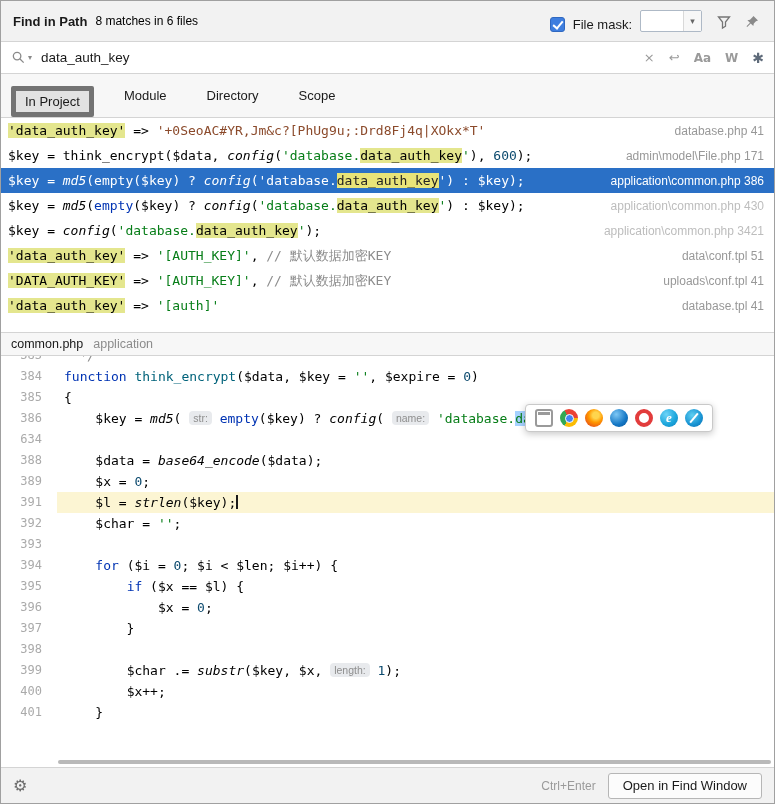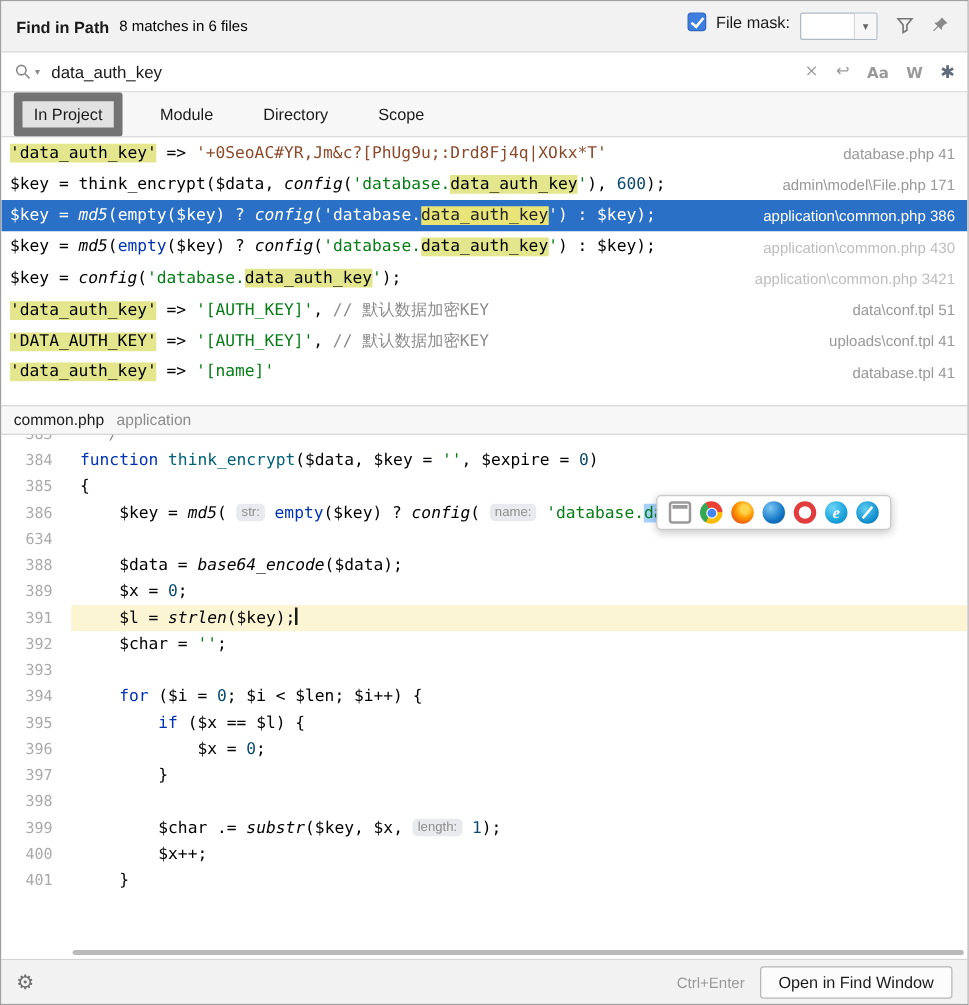--- a/index.html
+++ b/index.html
@@ -6,39 +6,39 @@
   html,body { margin:0; padding:0; background:#fff; }
   .window{
     width:775px;height:804px;border:1px solid #a0a0a0;background:#f2f2f2;
     display:flex;flex-direction:column;overflow:hidden;position:relative;
     font-family:"Liberation Sans",sans-serif;-webkit-font-smoothing:antialiased;
   }
   
   .titlebar{flex:0 0 40px;display:flex;align-items:center;padding:0 12px;background:#f2f2f2;}
   .title{font-weight:bold;font-size:13px;color:#1a1a1a;}
   .summary{font-size:12px;color:#000000;margin-left:8px;}
-  .tb-right{margin-left:auto;display:flex;align-items:flex-start;gap:8px;}
+  .tb-right{margin-left:auto;display:flex;align-items:flex-end;gap:8px;}
   .checkbox{width:15px;height:15px;background:#3e7edf;border:1px solid #3068c0;border-radius:3px;position:relative;}
   .checkbox::after{content:'';position:absolute;left:4px;top:1px;width:4px;height:8px;border:solid #fff;border-width:0 2px 2px 0;transform:rotate(40deg);}
   .fm-label{font-size:13px;color:#1a1a1a;}
   .combo{width:62px;height:22px;background:#fff;border:1px solid #aeb9c6;border-radius:2px;display:flex;align-items:center;margin-right:4px;}
   .combo-arrow{margin-left:auto;width:18px;height:100%;display:flex;align-items:center;justify-content:center;color:#666;font-size:9px;border-left:1px solid #d9d9d9;background:#f7f7f7;}
   .tb-icon{display:flex;align-items:center;justify-content:center;width:20px;height:20px;}
   
   .searchrow{flex:0 0 33px;background:#fff;border-top:1px solid #d4d4d4;border-bottom:1px solid #d4d4d4;display:flex;align-items:center;padding:0 10px;}
   .search-chevron{font-size:8px;color:#8a8a8a;margin-left:2px;font-family:"DejaVu Sans",sans-serif;}
   .search-value{font-size:13.5px;color:#1a1a1a;margin-left:9px;}
   .search-icons{margin-left:auto;display:flex;align-items:center;gap:14px;color:#9a9a9a;}
   .si{font-size:13px;font-family:"DejaVu Sans",sans-serif;}
   .si.bold{font-weight:bold;font-size:12px;}
   .si.regex{color:#5f6b7a;font-size:14px;}
   
   .tabsrow{flex:0 0 33px;background:#f7f7f7;border-bottom:1px solid #d4d4d4;display:flex;align-items:center;padding:0 10px;gap:20px;}
   .tab{font-size:13px;color:#1a1a1a;padding:3px 9px;border:1px solid transparent;}
-  .tab.sel{background:#e2e2e2;border:7px solid #737373;border-radius:2px;}
+  .tab.sel{background:#e2e2e2;border:5px solid #737373;border-radius:2px;margin-top:12px;}
   
   .results{flex:0 0 214px;background:#fff;overflow:hidden;padding-bottom:14px;}
   .rrow{height:25px;display:flex;align-items:center;padding:0 10px 0 7px;}
   .rcode{font-family:"DejaVu Sans Mono",monospace;font-size:13px;white-space:pre;color:#000;}
   .rpath{margin-left:auto;font-size:12px;color:#989898;white-space:nowrap;padding-left:16px;}
   .rrow.dim .rpath{color:#bdbdbd;}
   .rrow.sel{background:#2a70c6;}
   .rrow.sel .seg{color:#fff;background:transparent;}
   .rrow.sel .seg.hlsel{background:#e9e478;color:#222;}
   .rrow.sel .rpath{color:#fff;}
@@ -167,21 +167,21 @@
       </div>
       <div class="rrow">
         <span class="rcode"><span class="seg hl">'data_auth_key'</span><span class="seg pl"> =&gt; </span><span class="seg str">'[AUTH_KEY]'</span><span class="seg pl">, </span><span class="seg cmt">// 默认数据加密KEY</span></span>
         <span class="rpath">data\conf.tpl 51</span>
       </div>
       <div class="rrow">
         <span class="rcode"><span class="seg hl">'DATA_AUTH_KEY'</span><span class="seg pl"> =&gt; </span><span class="seg str">'[AUTH_KEY]'</span><span class="seg pl">, </span><span class="seg cmt">// 默认数据加密KEY</span></span>
         <span class="rpath">uploads\conf.tpl 41</span>
       </div>
       <div class="rrow">
-        <span class="rcode"><span class="seg hl">'data_auth_key'</span><span class="seg pl"> =&gt; </span><span class="seg str">'[name]'</span></span>
+        <span class="rcode"><span class="seg hl">'data_auth_key'</span><span class="seg pl"> =&gt; </span><span class="seg str">'[auth]'</span></span>
         <span class="rpath">database.tpl 41</span>
       </div>
     </div>
 
   <div class="previewbar">
     <span class="pv-file">common.php</span>
     <span class="pv-module">application</span>
   </div>
 
   <div class="editor">

